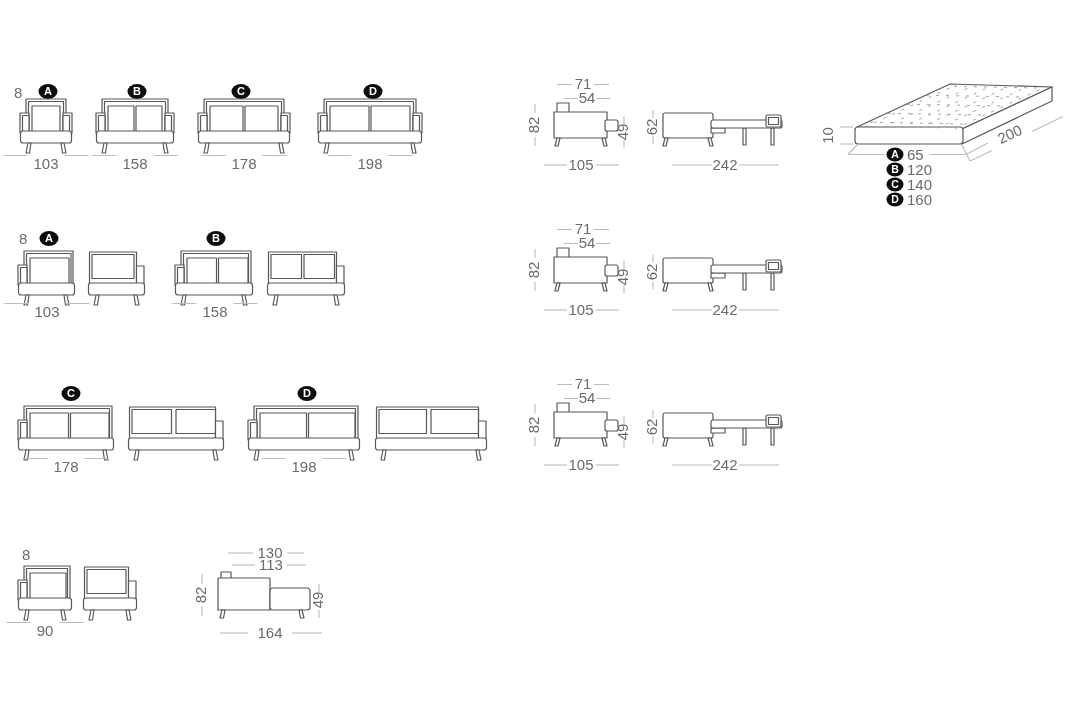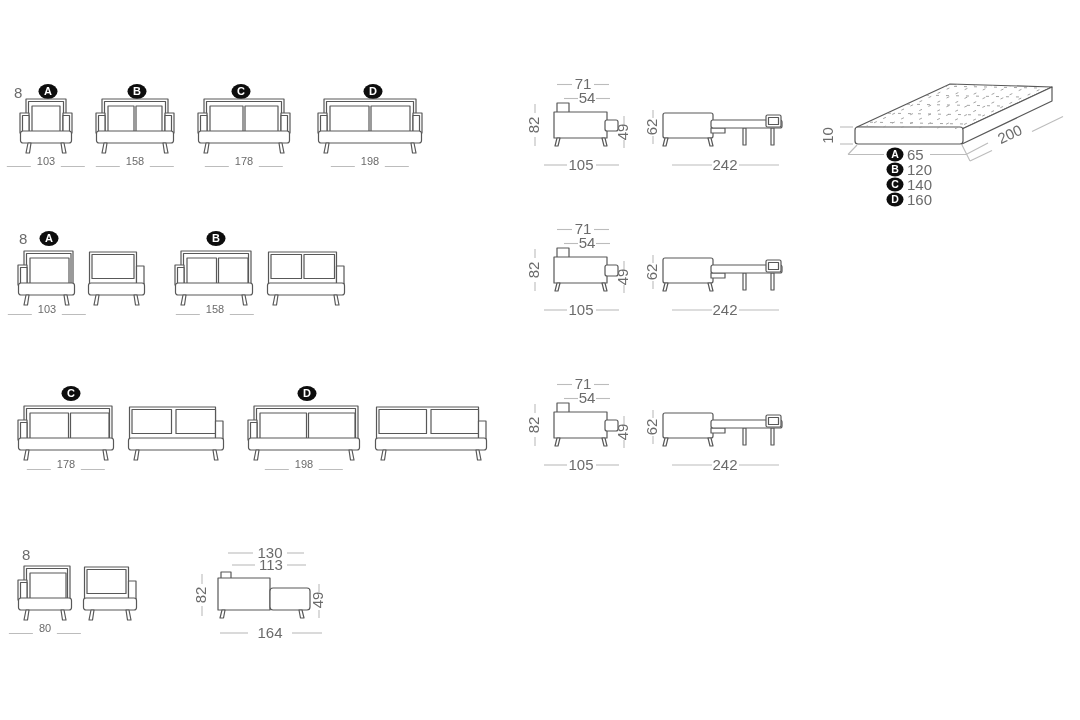--- a/index.html
+++ b/index.html
@@ -1,22 +1,22 @@
 <!DOCTYPE html>
 <html><head>
 <meta charset="utf-8">
 <style>
   html,body{margin:0;padding:0;background:#fff;}
   .canvas{position:relative;width:1080px;height:720px;background:#ffffff;overflow:hidden;
           font-family:"Liberation Sans",sans-serif;}
   .note{position:absolute;font-size:15px;color:#6b6b6b;}
   .badge{position:absolute;transform:translateX(-50%);width:19px;height:15px;border-radius:50%;
          background:#0d0d0d;color:#ffffff;font:bold 11px/15px "Liberation Sans",sans-serif;text-align:center;}
-  .dim-h{position:absolute;transform:translateX(-50%);display:flex;align-items:flex-end;gap:6px;
-         color:#6b6b6b;font-size:11px;white-space:nowrap;}
+  .dim-h{position:absolute;transform:translateX(-50%);display:flex;align-items:flex-start;gap:6px;
+         color:#6b6b6b;font-size:15px;white-space:nowrap;}
   .dim-h .tick{display:block;width:24px;height:1px;background:#bcbcbc;}
   svg{position:absolute;overflow:visible;}
   .ln rect,.ln polygon,.ln path{fill:#ffffff;stroke:#585858;stroke-width:1.2;stroke-linejoin:round;}
   .tk line{stroke:#bcbcbc;stroke-width:1.1;}
   .dt{font-family:"Liberation Sans",sans-serif;font-size:15px;fill:#6b6b6b;}
   .bt{font-family:"Liberation Sans",sans-serif;font-size:10.5px;font-weight:bold;fill:#ffffff;}
   .quilt line{stroke:#9a9a9a;stroke-width:0.9;stroke-dasharray:3 7;}
 </style>
 </head>
 <body>
@@ -256,21 +256,21 @@
         <rect x="4" y="5.5" width="39" height="24"></rect>
       <rect x="45.5" y="17" width="7.5" height="19"></rect>
       <rect x="0.5" y="34" width="53" height="12" rx="2.5"></rect>
       <polygon points="8,46 11,46 9.5,56 6,56"></polygon>
         <polygon points="43,46 46,46 48,56 44.5,56"></polygon>
     </g>
   </svg>
 
   <div class="dim-h" style="left:45px;top:622px">
       <i class="tick"></i>
-      <span>80</span>
+      <span>90</span>
       <i class="tick"></i>
     </div>
 
   <svg style="left:182px;top:538px" width="165" height="110" viewBox="0 0 165 110">
     <g class="tk">
       <line x1="46" y1="15" x2="71" y2="15"></line>
         <line x1="105" y1="15" x2="122" y2="15"></line>
       <line x1="50" y1="27" x2="73" y2="27"></line>
         <line x1="105" y1="27" x2="124" y2="27"></line>
       <line x1="20" y1="36" x2="20" y2="46"></line>

